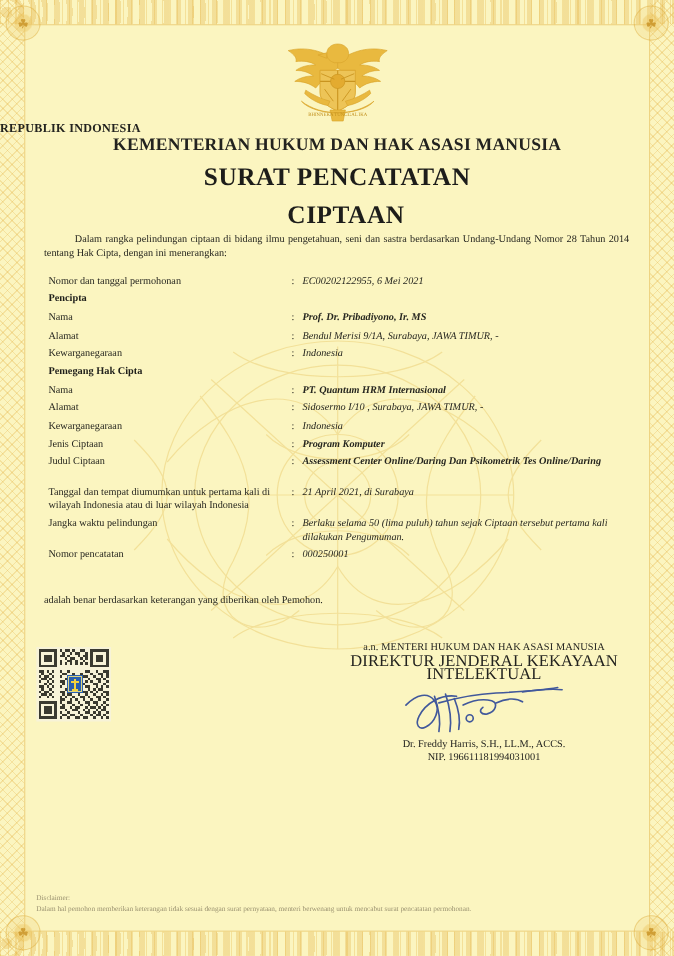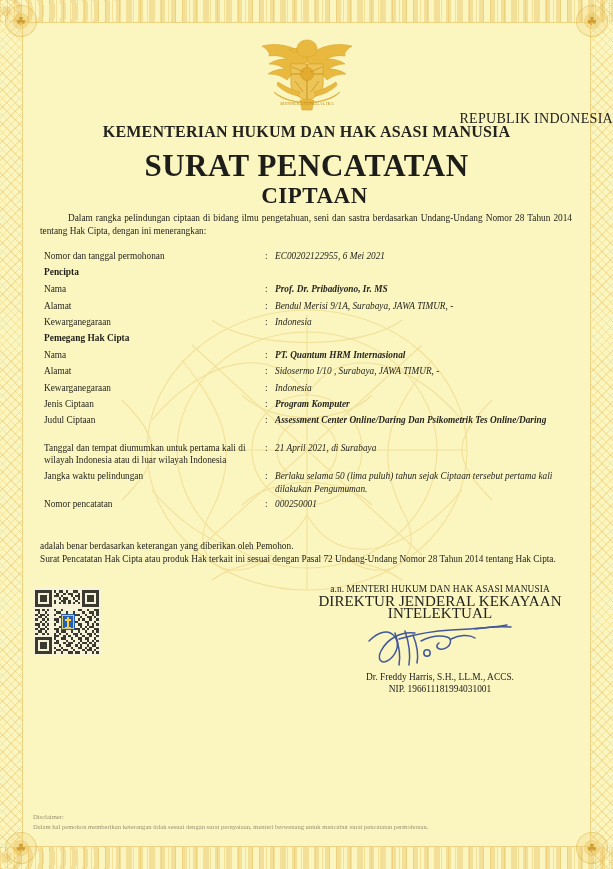--- a/index.html
+++ b/index.html
@@ -52,27 +52,27 @@
     width:430px;height:330px;opacity:.40;pointer-events:none;}
   .watermark svg{width:100%;height:100%;}
 
   
   .content{position:absolute;left:0;top:0;width:613px;height:869px;}
 
   .emblem{position:absolute;left:50%;top:26px;transform:translateX(-50%);
     width:118px;height:86px;}
   .emblem svg{width:100%;height:100%;}
 
-  .republic{position:absolute;left:0;right:0;top:111px;text-align:right;
-    font-weight:normal;font-size:14px;letter-spacing:.3px;color:#23231f;}
+  .republic{position:absolute;left:0;right:0;top:111px;text-align:left;
+    font-weight:bold;font-size:11px;letter-spacing:.3px;color:#23231f;}
   .ministry{position:absolute;left:0;right:0;top:123px;text-align:center;
     font-weight:bold;font-size:16px;letter-spacing:.2px;color:#23231f;}
 
   .title-main{position:absolute;left:0;right:0;top:148px;text-align:center;
-    font-weight:bold;font-size:31px;letter-spacing:.5px;color:#1d1d1a;}
+    font-weight:bold;font-size:23px;letter-spacing:.5px;color:#1d1d1a;}
   .title-sub{position:absolute;left:16px;right:0;top:183px;text-align:center;
     font-weight:bold;font-size:23px;letter-spacing:.5px;color:#1d1d1a;}
 
   .intro{position:absolute;left:40px;width:532px;top:212px;
     font-size:9.3px;line-height:12.5px;text-align:justify;text-indent:28px;color:#26261f;}
 
   
   .fields{position:absolute;left:0;top:250px;width:602px;}
   .row{position:relative;min-height:12px;margin-bottom:4.2px;}
   .lbl{position:absolute;left:44px;width:215px;font-size:9.3px;line-height:12.4px;color:#26261f;}
@@ -259,21 +259,20 @@
     <div class="row">
       <span class="lbl">Nomor pencatatan</span>
       <span class="colon">:</span>
       <span class="val">000250001</span>
     </div>
 
   </div>
 
   <div class="closing">
     <div>adalah benar berdasarkan keterangan yang diberikan oleh Pemohon.</div>
-    <div>Surat Pencatatan Hak Cipta atau produk Hak terkait ini sesuai dengan Pasal 72 Undang-Undang Nomor 28 Tahun 2014 tentang Hak Cipta.</div>
   </div>
 
   <div class="qr">
     <svg viewBox="0 0 29 29" xmlns="http://www.w3.org/2000/svg" shape-rendering="crispEdges">
       <rect width="29" height="29" fill="#f7f3d8"></rect>
       <g fill="#3a3a30">
 
         <path d="M1 1h7v7h-7z"></path>
           <path d="M2 2h5v5h-5z" fill="#f7f3d8"></path>
           <path d="M3 3h3v3h-3z"></path>

